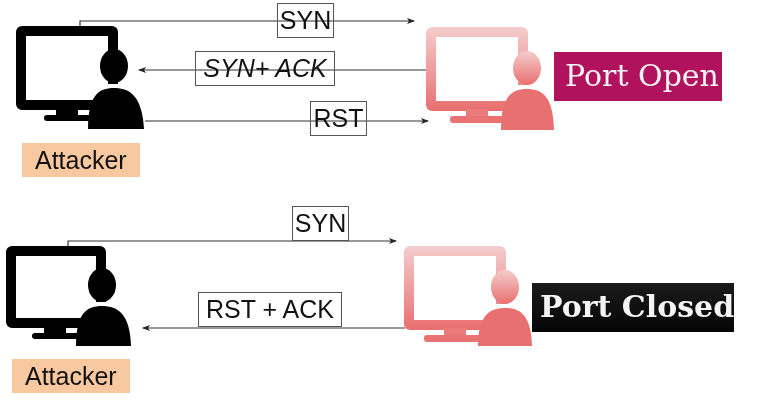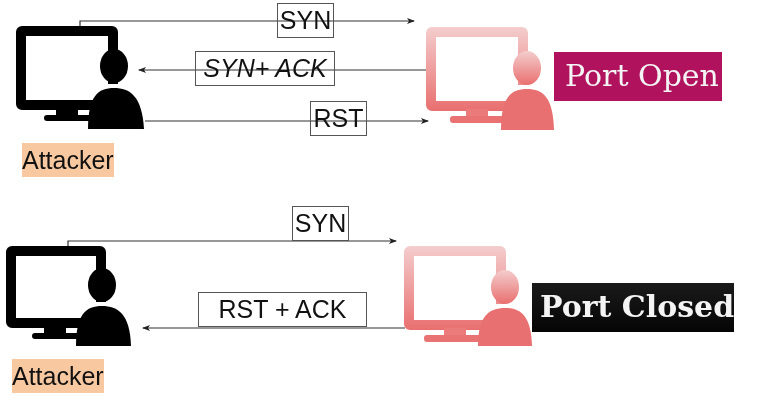--- a/index.html
+++ b/index.html
@@ -7,21 +7,21 @@
   svg.icon { position: absolute; overflow: visible; }
   .msg-box {
     position: absolute; box-sizing: border-box; border: 1px solid #555;
     background: transparent; color: #111;
     font-family: "Liberation Sans", sans-serif; font-size: 25px; line-height: 32px;
     text-align: center; white-space: nowrap;
   }
   .label-attacker {
     position: absolute; box-sizing: border-box;
     font-family: "Liberation Sans", sans-serif; font-size: 25px; line-height: 34px;
-    color: #111; padding: 0 0; white-space: nowrap;
+    color: #111; padding: 0 13px; white-space: nowrap;
   }
   .status-box {
     position: absolute; box-sizing: border-box;
     font-family: "DejaVu Serif", "Liberation Serif", serif; font-size: 30px; line-height: 48px;
     color: #f4f4f4; text-align: center; white-space: nowrap; letter-spacing: 0px; padding-left: 8px;
   }
   svg.arrows { position: absolute; left: 0; top: 0; }
 </style>
 </head>
 <body>
@@ -86,17 +86,17 @@
 
   <svg class="icon" style="left:404px;top:246px" width="130" height="104" viewBox="0 0 130 104">
     <path d="M6,0 H96 a6,6 0 0 1 6,6 V58 H92 V10 H10 V74 H84 V84 H6 a6,6 0 0 1 -6,-6 V6 a6,6 0 0 1 6,-6 Z" fill="url(#pinkGrad)"></path>
     <rect x="40" y="82" width="22" height="10" fill="#EB7A7A"></rect>
     <rect x="20" y="89" width="58" height="7" rx="3" fill="#E97373"></rect>
     <ellipse cx="101" cy="41" rx="14" ry="17" fill="url(#pinkGrad)"></ellipse>
     <path d="M74,100 C74,70 85,62 101,62 C117,62 127,70 128,100 Z" fill="#E97070"></path>
   </svg>
 
   <div class="msg-box" style="left:292px;top:206px;width:57px;height:35px;">SYN</div>
-  <div class="msg-box" style="left:198px;top:292px;width:169px;height:35px;">RST + ACK</div>
+  <div class="msg-box" style="left:198px;top:292px;width:144px;height:35px;">RST + ACK</div>
 
   <div class="status-box" style="left:532px;top:283px;width:202px;height:49px;background:linear-gradient(#1a1a1a,#050505);font-weight:bold;">Port Closed</div>
 
 </div>
 
 </body></html>

